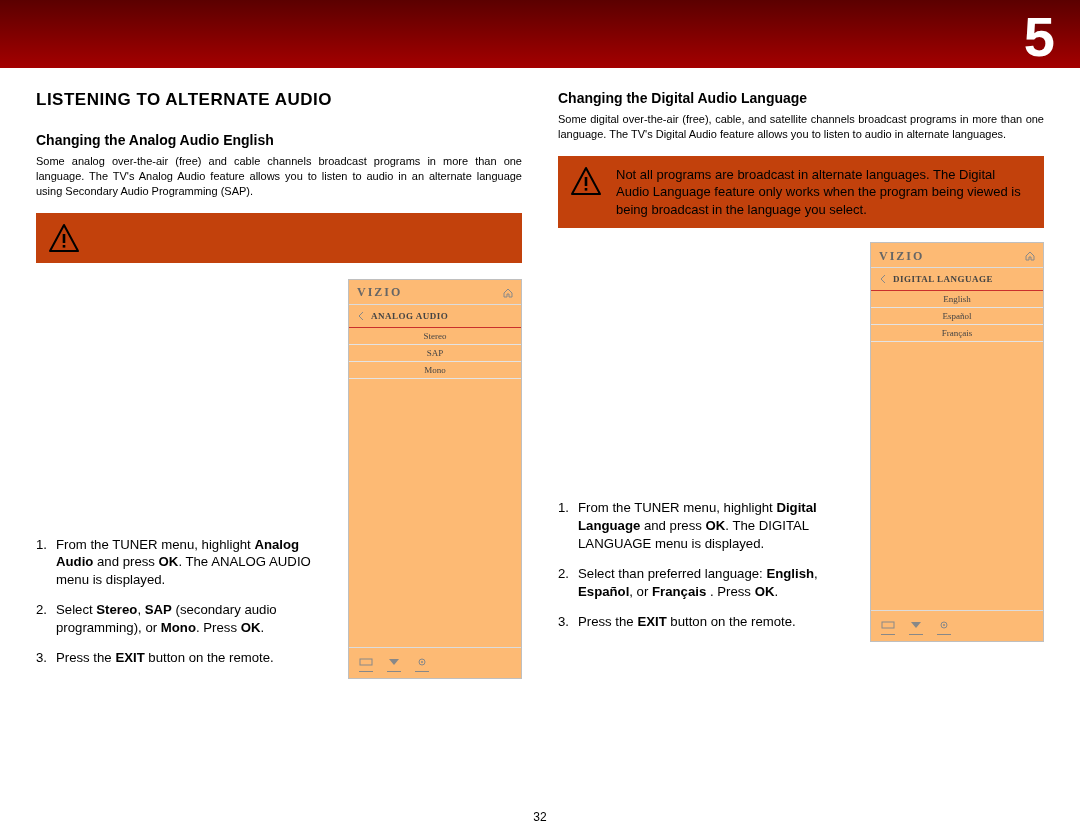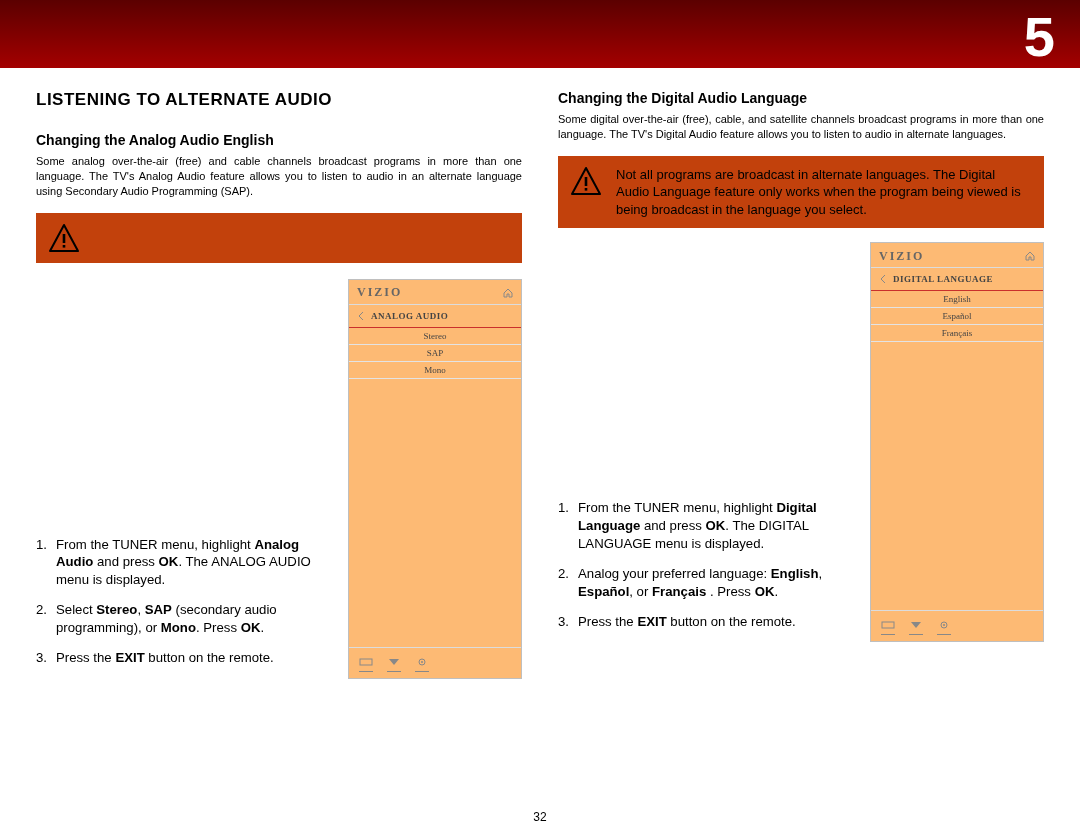--- a/index.html
+++ b/index.html
@@ -133,21 +133,21 @@
         <div class="notetext">Not all programs are broadcast in alternate languages. The Digital Audio Language feature only works when the program being viewed is being broadcast in the language you select.</div>
       </div>
 
       <div class="sidebyside">
         <div class="steps">
           <ol class="steps-list">
             <li>
               <span>From the TUNER menu, highlight </span><span class="b">Digital Language</span><span> and press </span><span class="b">OK</span><span>. The DIGITAL LANGUAGE menu is displayed.</span>
             </li>
             <li>
-              <span>Analog your preferred language: </span><span class="b">English</span><span>, </span><span class="b">Español</span><span>,  or </span><span class="b">Français</span><span> . Press </span><span class="b">OK</span><span>.</span>
+              <span>Select than preferred language: </span><span class="b">English</span><span>, </span><span class="b">Español</span><span>,  or </span><span class="b">Français</span><span> . Press </span><span class="b">OK</span><span>.</span>
             </li>
             <li>
               <span>Press the </span><span class="b">EXIT</span><span> button on the remote.</span>
             </li>
           </ol>
         </div>
 
         <div class="tvshot shorter">
           <div class="tvhead">
             <span class="tvbrand">VIZIO</span>

